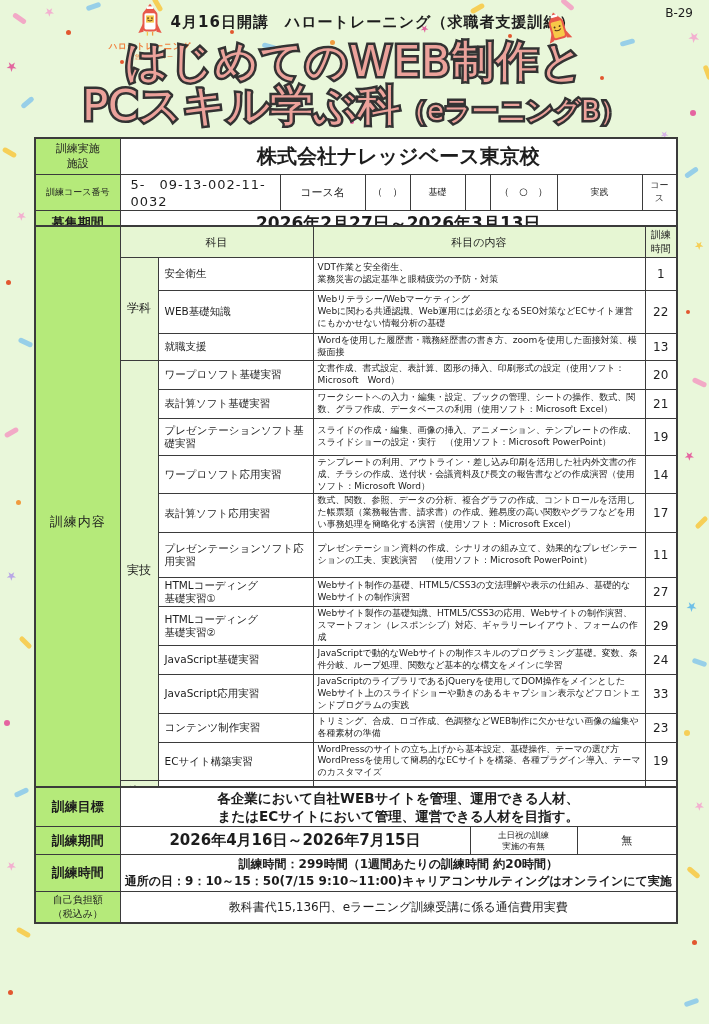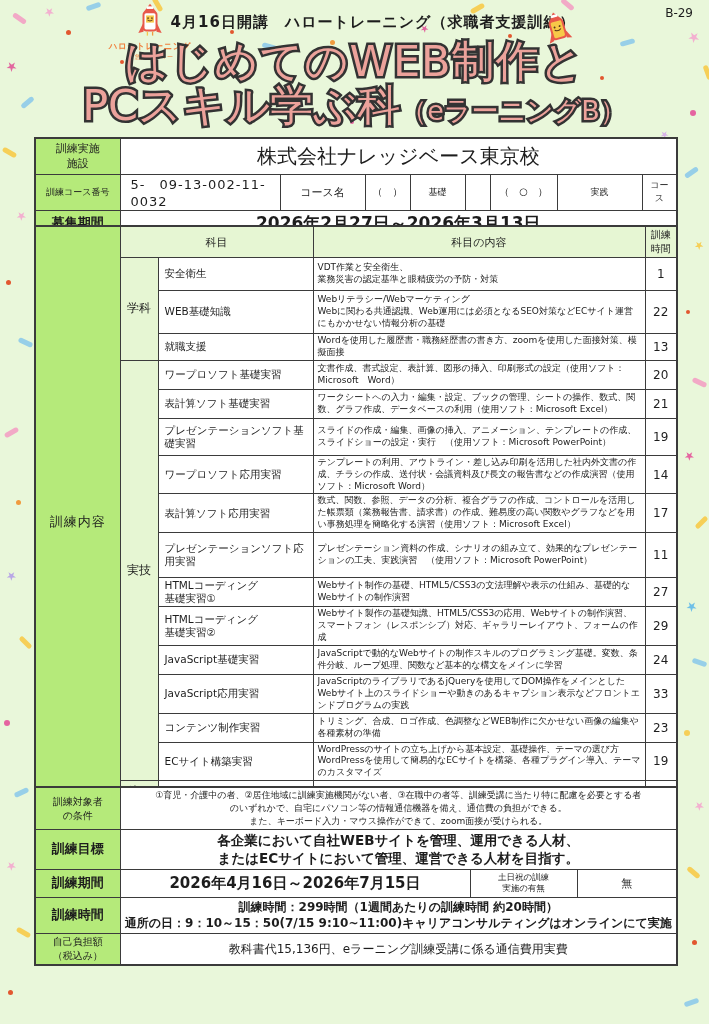--- a/index.html
+++ b/index.html
@@ -47,21 +47,21 @@
   .green  { background:#b5ea7a; text-align:center; vertical-align:middle; }
   .lgreen { background:#e6f6d3; text-align:center; vertical-align:middle; }
   .c { text-align:center; vertical-align:middle; }
   .b { font-weight:bold; }
 
   #table-top { top:137px; }
   #table-main { top:225px; }
   #table-bottom { top:786px; }
 
   .facility-label { font-size:11px; }
-  .facility-value { font-size:20px; text-align:center; vertical-align:middle; }
+  .facility-value { font-size:20px; text-align:center; vertical-align:middle;font-weight:bold; }
   .coursenum-label { font-size:9px; }
   .coursenum-value { font-size:13px; padding-left:10px; vertical-align:middle; letter-spacing:1px; }
   .small9  { font-size:9px; }
   .small10 { font-size:10px; }
   .small11 { font-size:11px; }
   .recruit-label { font-size:13px; }
   .recruit-value { font-size:17px; }
 
   .cur-label { font-size:13px; letter-spacing:1px; }
   .col-head { font-size:11px; }
@@ -270,27 +270,20 @@
 <table id="table-bottom">
   <colgroup>
     <col style="width:85px">
       <col style="width:80px">
       <col style="width:190px">
       <col style="width:80px">
       <col style="width:107px">
       <col style="width:100px">
   </colgroup>
   <tbody>
-      <tr style="height:40px">
-    <td class="green small10">訓練対象者
-の条件</td>
-    <td colspan="5" class="cond-text">①育児・介護中の者、②居住地域に訓練実施機関がない者、③在職中の者等、訓練受講に当たり特に配慮を必要とする者
-のいずれかで、自宅にパソコン等の情報通信機器を備え、通信費の負担ができる。
-また、キーボード入力・マウス操作ができて、zoom面接が受けられる。</td>
-  </tr>
   <tr style="height:34px">
     <td class="green b recruit-label">訓練目標</td>
     <td colspan="5" class="goal-text">各企業において自社WEBサイトを管理、運用できる人材、
 またはECサイトにおいて管理、運営できる人材を目指す。</td>
   </tr>
   <tr style="height:28px">
     <td class="green b recruit-label">訓練期間</td>
     <td colspan="3" class="period-value">2026年4月16日～2026年7月15日</td>
     <td class="c weekend-label">土日祝の訓練
 実施の有無</td>

